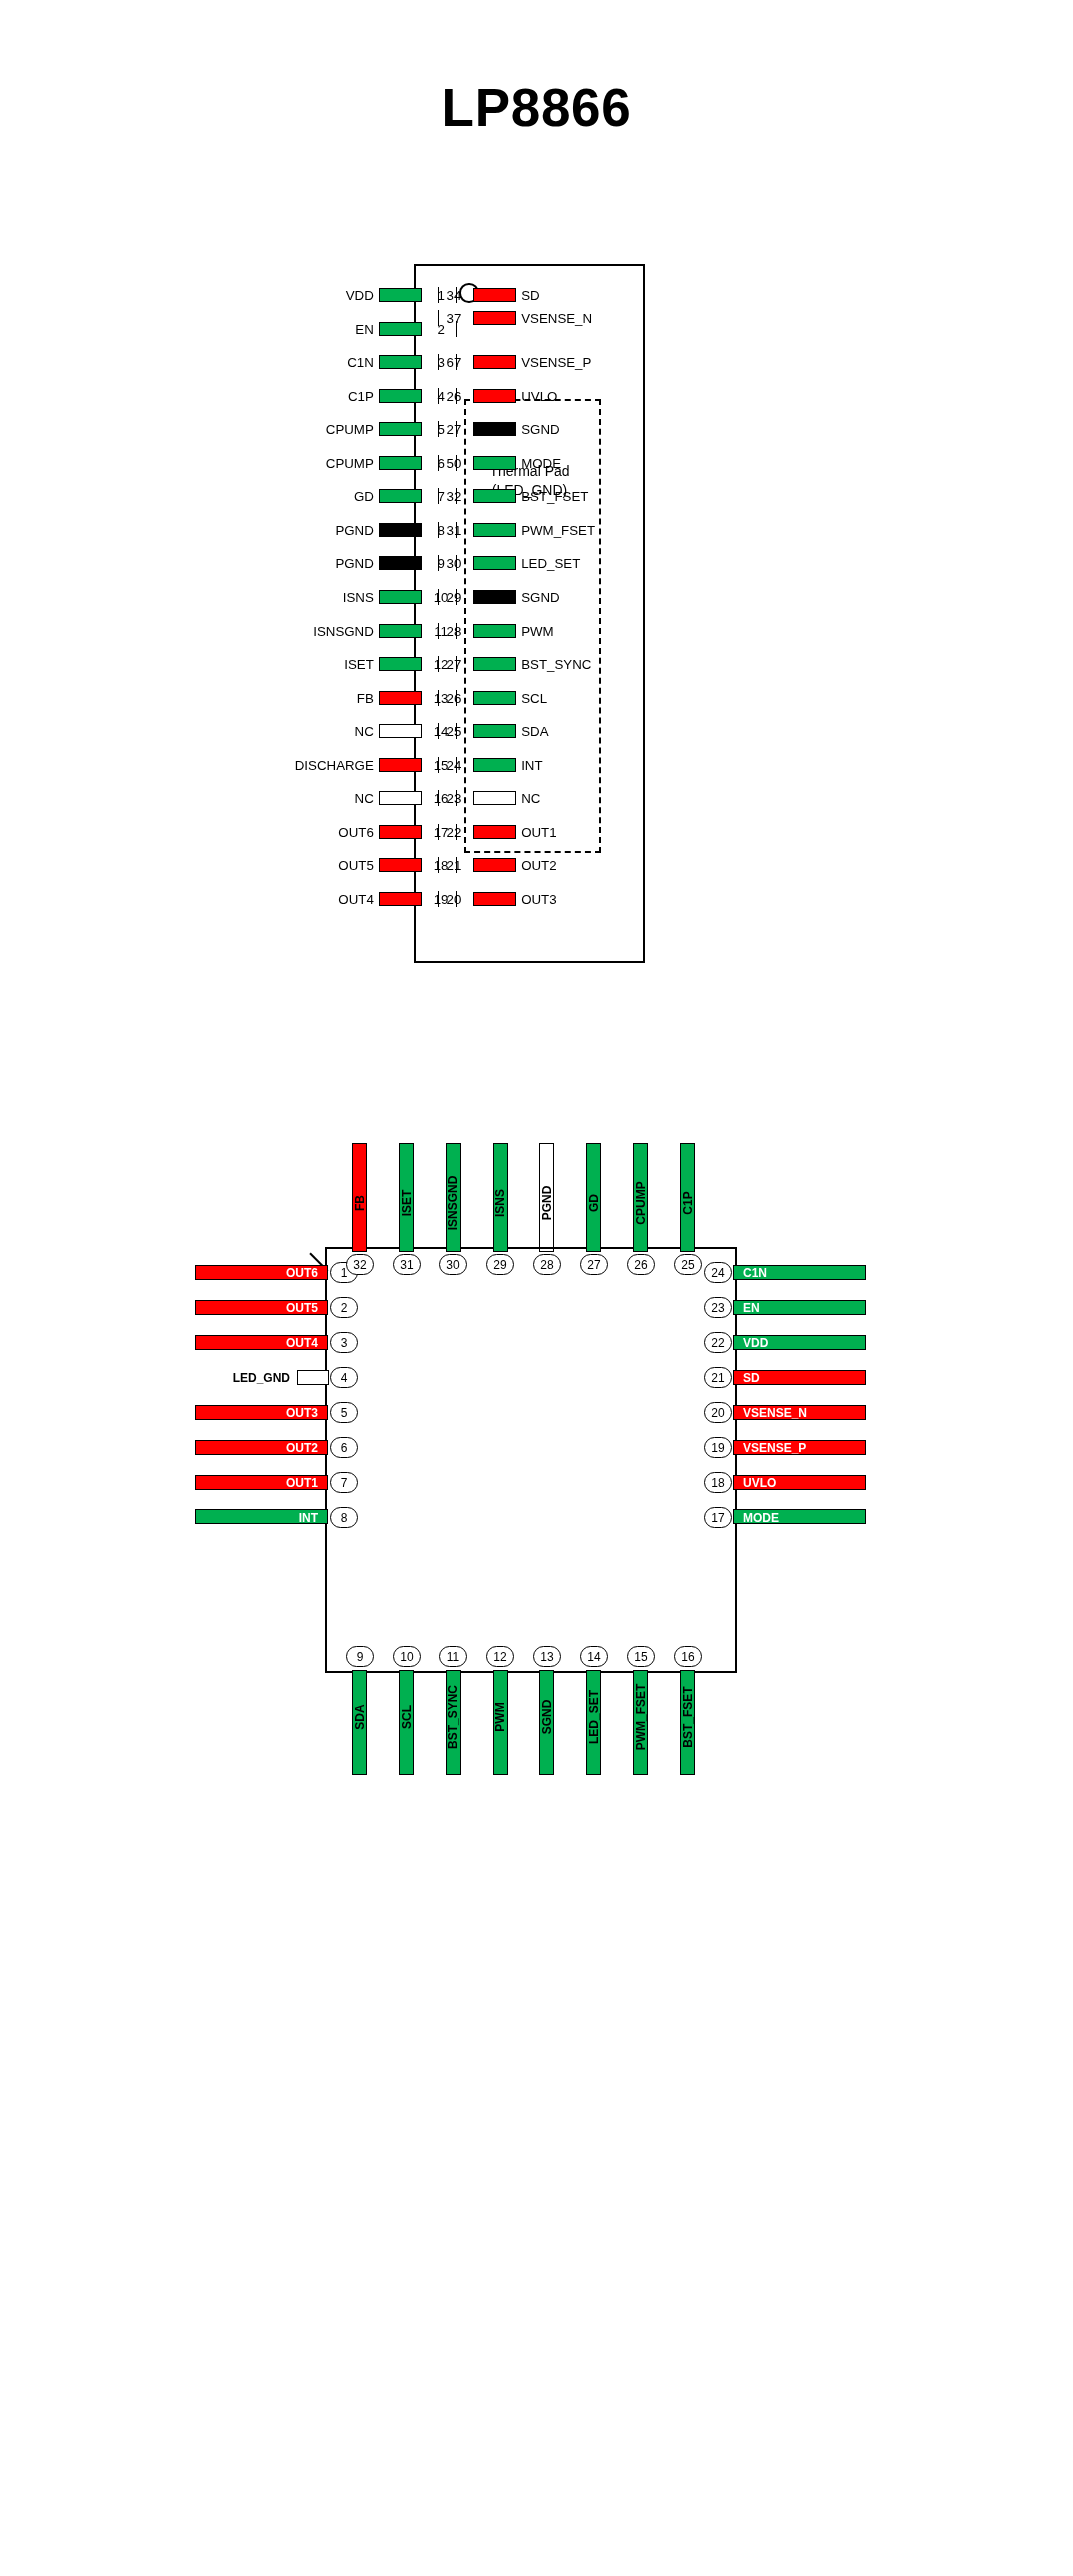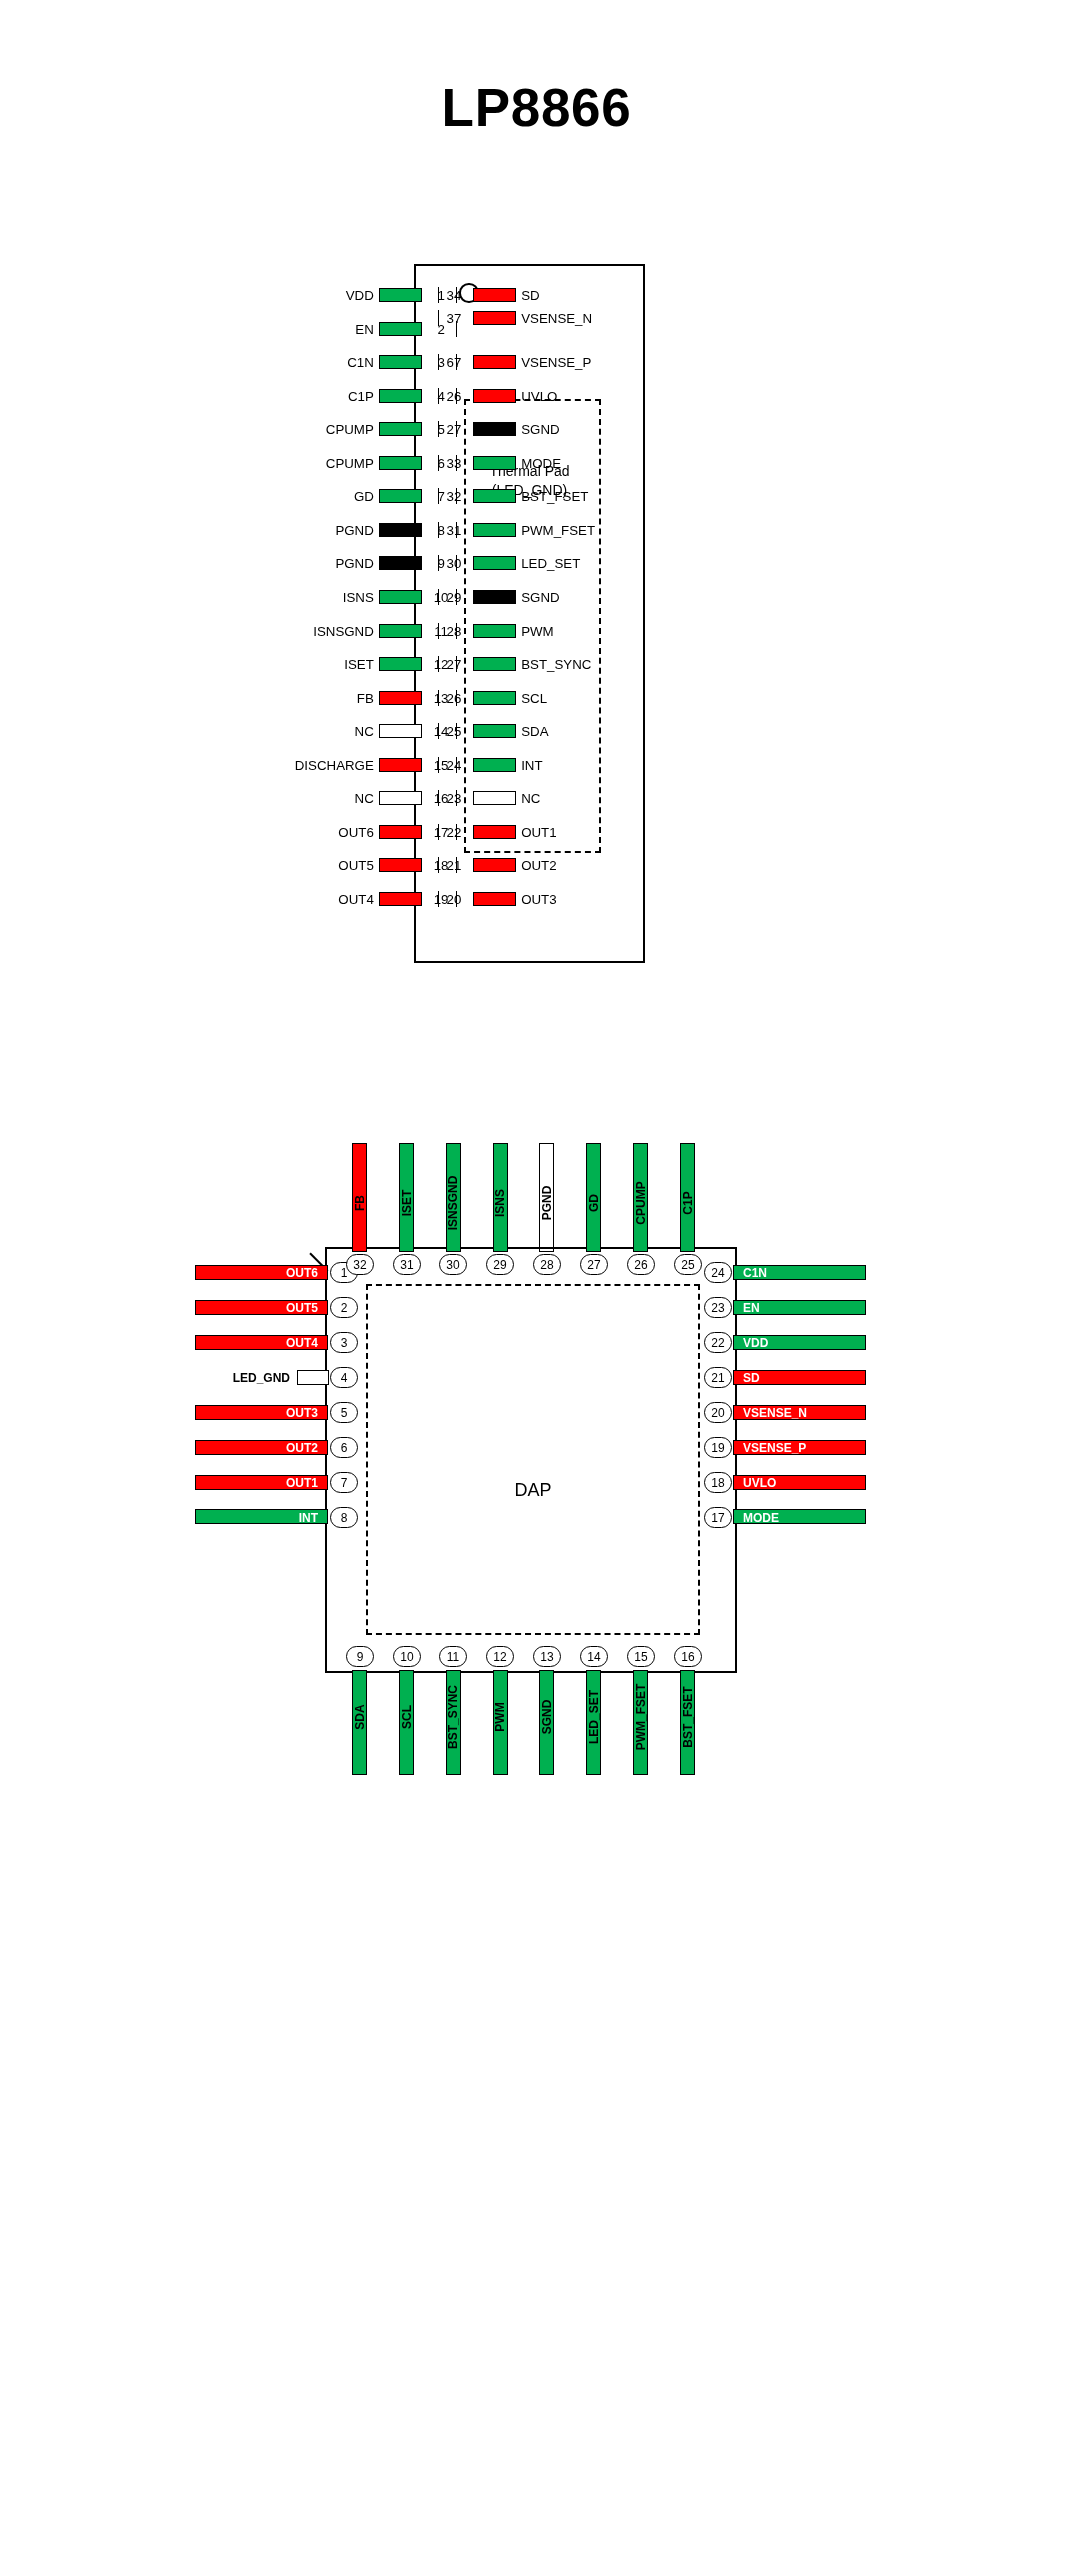--- a/index.html
+++ b/index.html
@@ -371,21 +371,21 @@
         <span class="pin-name right">UVLO</span>
       </div>
       <div class="tssop-row right" style="top: 148px;">
         <span class="pin-tick"></span>
         <span class="pin-num right">27</span>
         <span class="pin-bar black"></span>
         <span class="pin-name right">SGND</span>
       </div>
       <div class="tssop-row right" style="top: 182px;">
         <span class="pin-tick"></span>
-        <span class="pin-num right">33</span>
+        <span class="pin-num right">50</span>
         <span class="pin-bar green"></span>
         <span class="pin-name right">MODE</span>
       </div>
       <div class="tssop-row right" style="top: 215px;">
         <span class="pin-tick"></span>
         <span class="pin-num right">32</span>
         <span class="pin-bar green"></span>
         <span class="pin-name right">BST_FSET</span>
       </div>
       <div class="tssop-row right" style="top: 249px;">
@@ -459,23 +459,20 @@
         <span class="pin-num right">20</span>
         <span class="pin-bar red"></span>
         <span class="pin-name right">OUT3</span>
       </div>
     </div>
 </div>
 
 <div id="diagram-qfn">
   <div id="qfn-body">
     <div id="qfn-corner"></div>
-    <div id="qfn-dap">
-      <div id="qfn-dap-label">DAP</div>
-    </div>
   </div>
   <div id="qfn-pins">
       <div class="qfn-num" style="left: 187px; top: 144px;">1</div>
       <div class="qfn-pad red" style="left: 52px; top: 147px; width: 133px; height: 15.4px;"></div>
       <div class="qfn-label inside-left" style="left: 84px; top: 148px; width: 91px; color: rgb(255, 255, 255); text-align: right;">OUT6</div>
       <div class="qfn-num" style="left: 187px; top: 179px;">2</div>
       <div class="qfn-pad red" style="left: 52px; top: 182px; width: 133px; height: 15.4px;"></div>
       <div class="qfn-label inside-left" style="left: 84px; top: 183px; width: 91px; color: rgb(255, 255, 255); text-align: right;">OUT5</div>
       <div class="qfn-num" style="left: 187px; top: 214px;">3</div>
       <div class="qfn-pad red" style="left: 52px; top: 217px; width: 133px; height: 15.4px;"></div>

